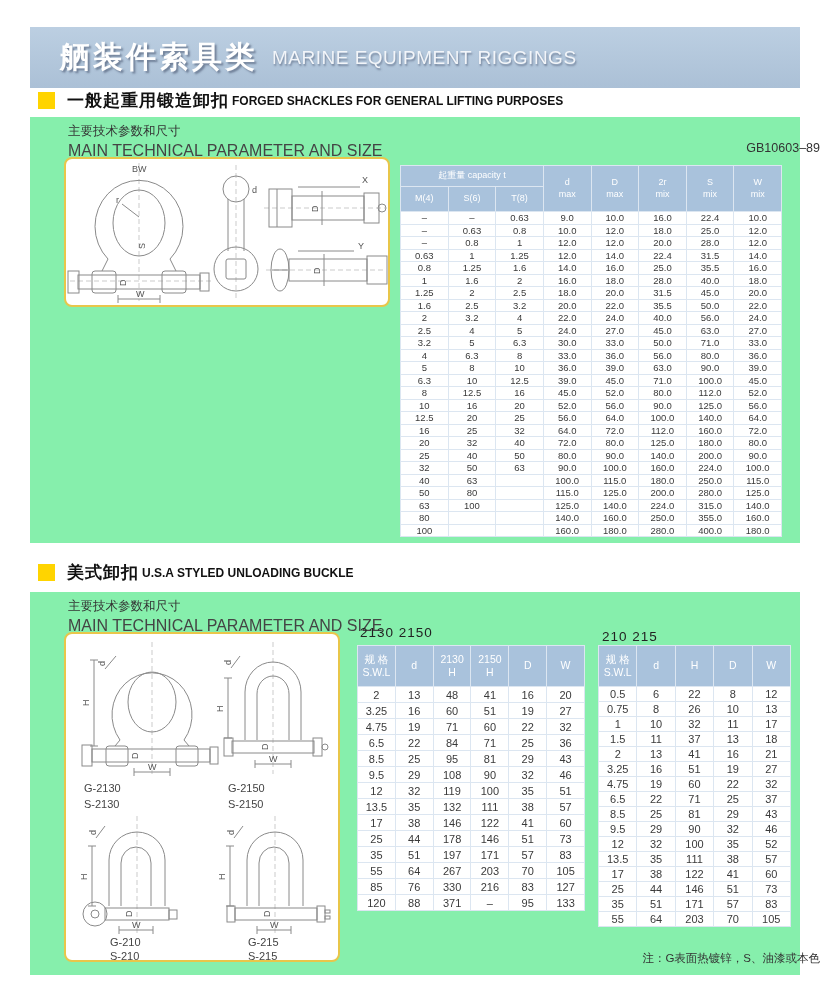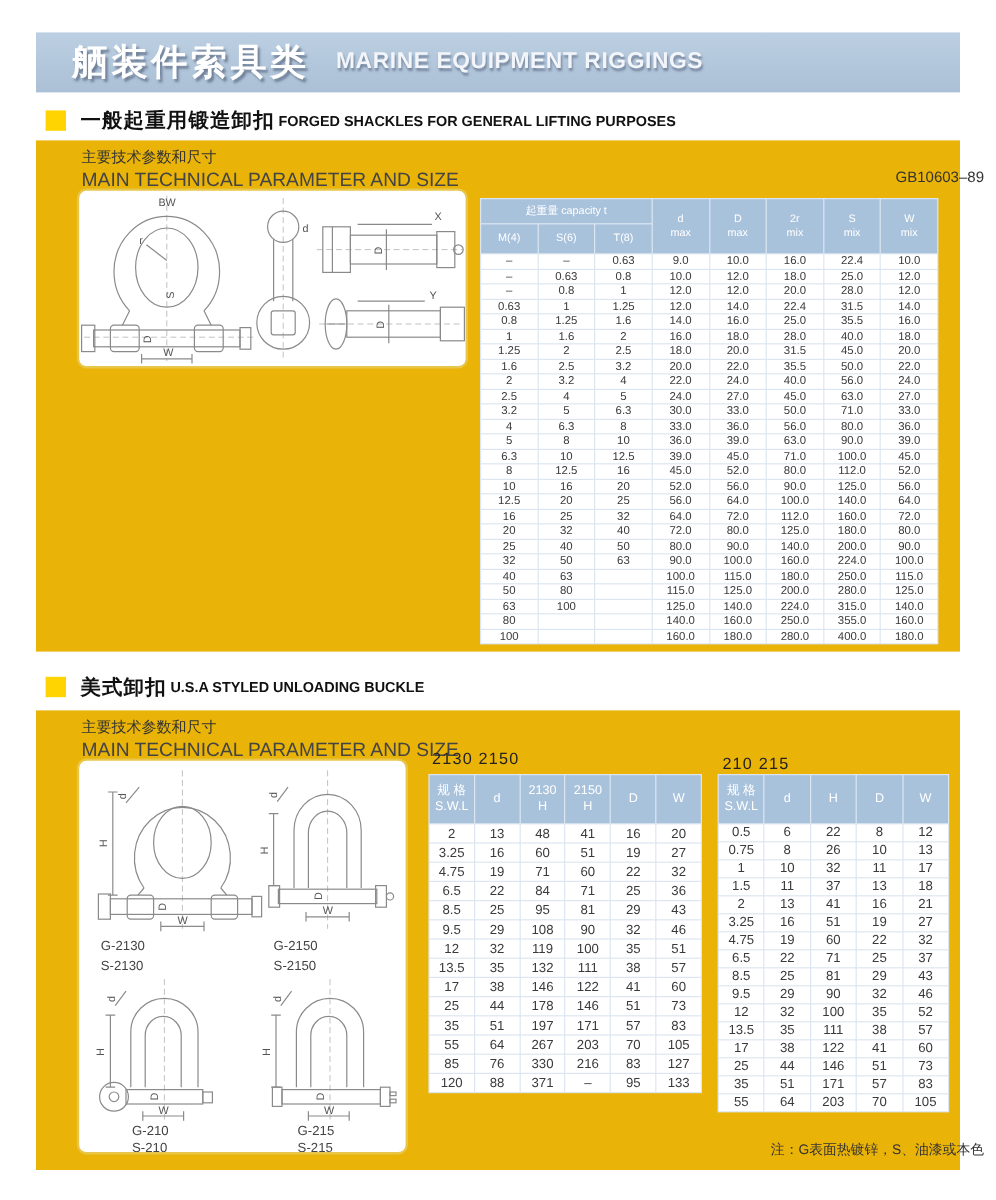--- a/index.html
+++ b/index.html
@@ -1,29 +1,29 @@
 <!DOCTYPE html>
 <html><head>
 <meta charset="utf-8">
 <style>
   * { margin:0; padding:0; box-sizing:border-box; }
   body { width:830px; height:1000px; position:relative; background:#fff;
          font-family:"Liberation Sans", sans-serif; overflow:hidden; }
-  .banner { position:absolute; left:30px; top:27px; width:770px; height:50px;
+  .banner { position:absolute; left:30px; top:27px; width:770px; height:61px;
             background:linear-gradient(180deg,#bccfe2,#abc0d6);
             display:flex; align-items:center; padding-left:30px; }
   .banner .cn { font-size:30px; font-weight:bold; color:#fff; letter-spacing:3px;
                 text-shadow:2px 2px 2px rgba(100,115,140,.85); }
-  .banner .en { font-size:19px; font-weight:bold; color:#f2f5f9; margin-left:22px;
+  .banner .en { font-size:19px; font-weight:normal; color:#f2f5f9; margin-left:14px;
                 letter-spacing:.5px; text-shadow:1px 2px 2px rgba(100,115,140,.8); }
   .sec-head { position:absolute; left:38px; display:flex; align-items:center; }
   .bullet { width:17px; height:17px; background:#ffd400; margin-right:12px; flex:none; }
   .sec-head .cn { font-size:17px; font-weight:bold; color:#111; letter-spacing:1px; }
   .sec-head .en { font-size:12px; font-weight:bold; color:#111; margin-left:3px; }
-  .panel { position:absolute; left:30px; width:770px; background:#eab308; }
+  .panel { position:absolute; left:30px; width:770px; background:#86efac; }
   #panel1 { top:117px; height:426px; }
   #panel2 { top:592px; height:383px; }
   .param { position:absolute; left:38px; }
   .param .cn { font-size:12.5px; color:#333; margin-bottom:2px; }
   .param .en { font-size:16px; color:#444; }
   .standard { position:absolute; left:560px; top:24px; width:230px; text-align:right;
               font-size:12.5px; color:#333; }
   .diagram-box { position:absolute; background:#fff; border:2px solid #e8c64a; border-radius:8px; }
   #diagram1 { left:34px; top:40px; width:326px; height:150px; }
   #diagram2 { left:34px; top:40px; width:276px; height:330px; }

